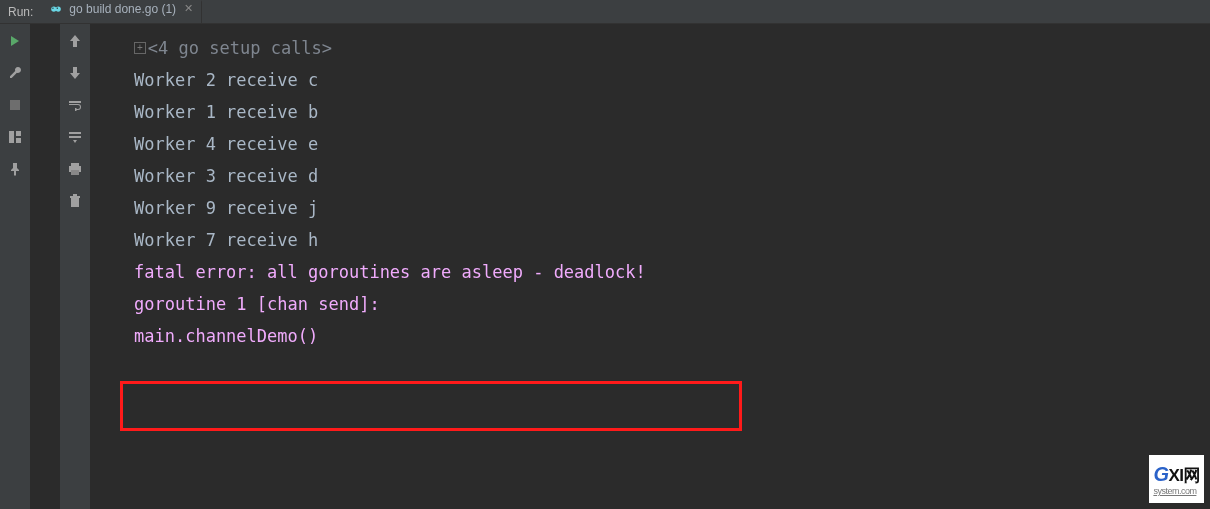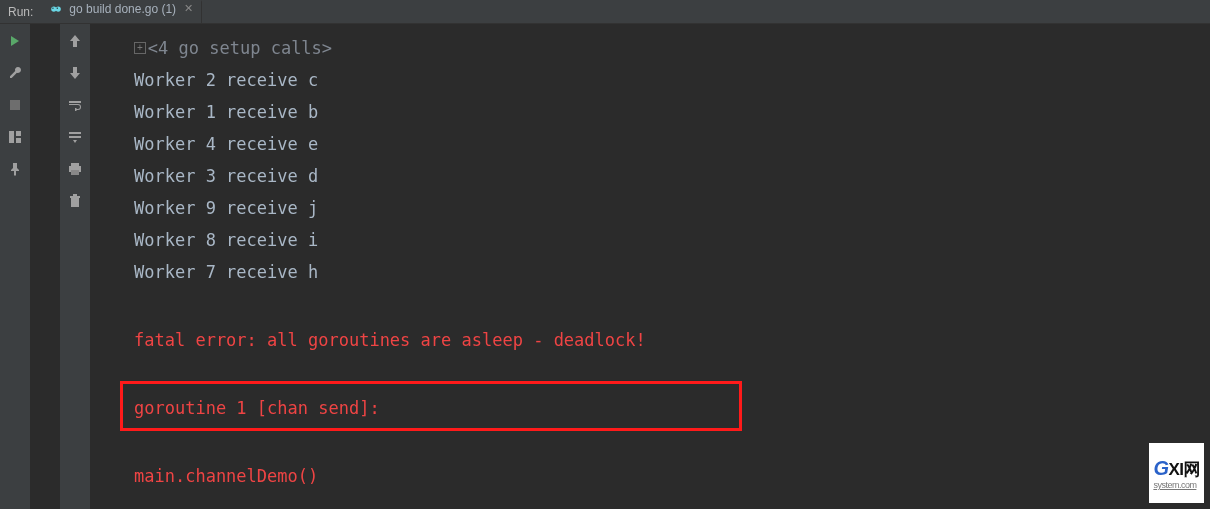--- a/index.html
+++ b/index.html
@@ -87,35 +87,35 @@
       color: #777;
       font-size: 10px;
       line-height: 10px;
       padding: 0 2px;
       vertical-align: 3px;
       margin-right: 2px;
       font-family: sans-serif;
     }
     .folded { color: #7f8690; }
     .out-line { color: #a9b7c6; white-space: pre; }
-    .err-line { color: #ef4444; white-space: pre; margin-top: 36px; }
+    .err-line { color: #f0abfc; white-space: pre; }
     .highlight-box {
       position: absolute;
       border: 3px solid #ff1a1a;
       pointer-events: none;
     }
     .watermark {
       position: absolute;
       right: 6px;
       bottom: 6px;
       background: #fff;
       color: #111;
       font-family: Arial, sans-serif;
       font-weight: bold;
-      padding: 14px 4px;
+      padding: 8px 4px;
       font-size: 17px;
       letter-spacing: -0.5px;
     }
     .watermark .g { color: #2a62c9; font-style: italic; font-size: 20px; }
     .watermark .sub { font-size: 9px; color: #777; display:block; line-height:8px; font-weight:normal;text-decoration:underline;}
   </style>
 </head>
 <body>
 
 <div class="panel-header">
@@ -204,21 +204,20 @@
     </div>
   </div>
 
   <div class="console">
     <div><span class="fold-box">+</span><span class="folded">&lt;4 go setup calls&gt;</span></div>
     <div class="out-line">Worker 2 receive c</div>
     <div class="out-line">Worker 1 receive b</div>
     <div class="out-line">Worker 4 receive e</div>
     <div class="out-line">Worker 3 receive d</div>
     <div class="out-line">Worker 9 receive j</div>
-    <div class="out-line">Worker 8 receive i</div>
     <div class="out-line">Worker 7 receive h</div>
     <div class="err-line">fatal error: all goroutines are asleep - deadlock!</div>
     <div class="err-line"></div>
     <div class="err-line">goroutine 1 [chan send]:</div>
     <div class="err-line">main.channelDemo()</div>
 
     <div class="highlight-box" style="left:0px; top:357px; width:622px; height:50px;"></div>
   </div>
 </div>
 

